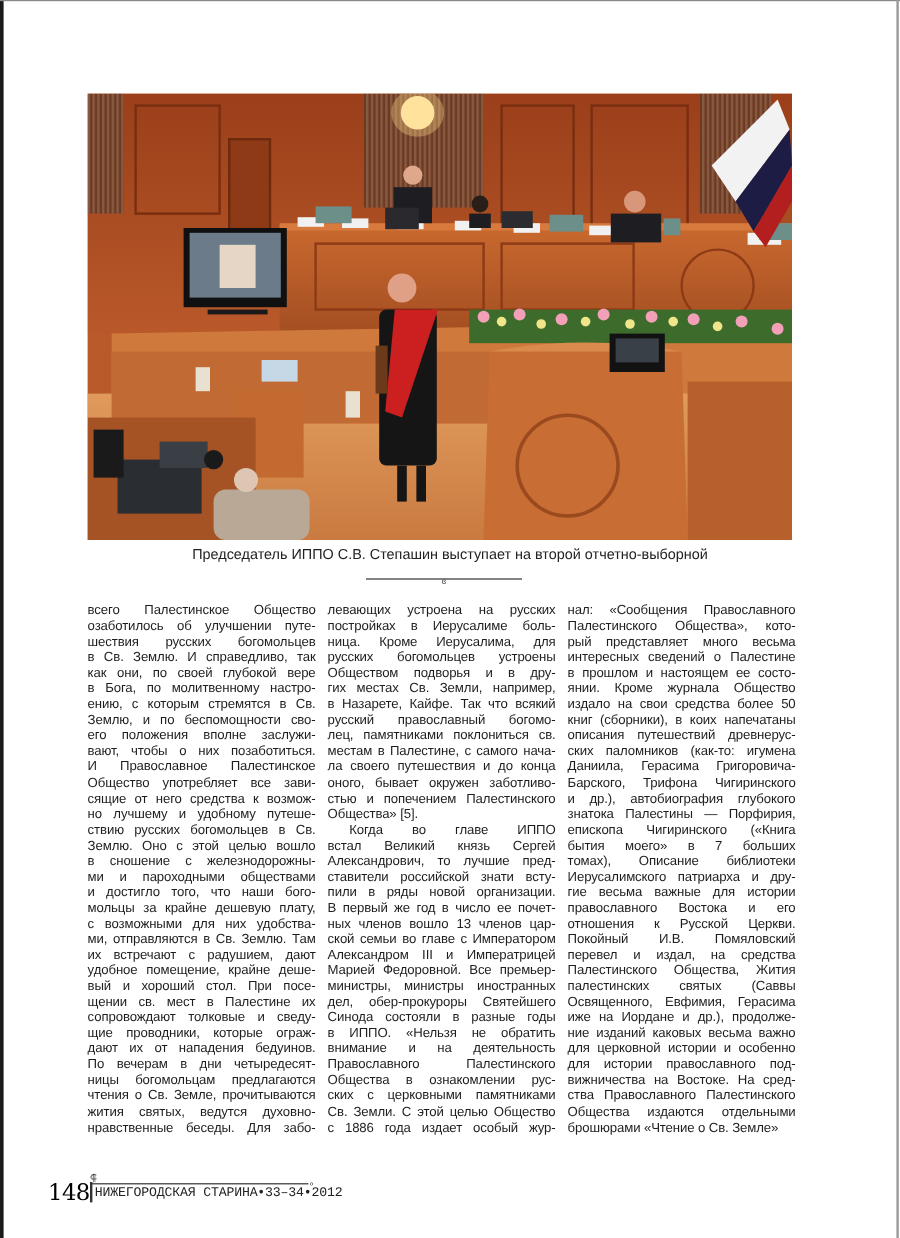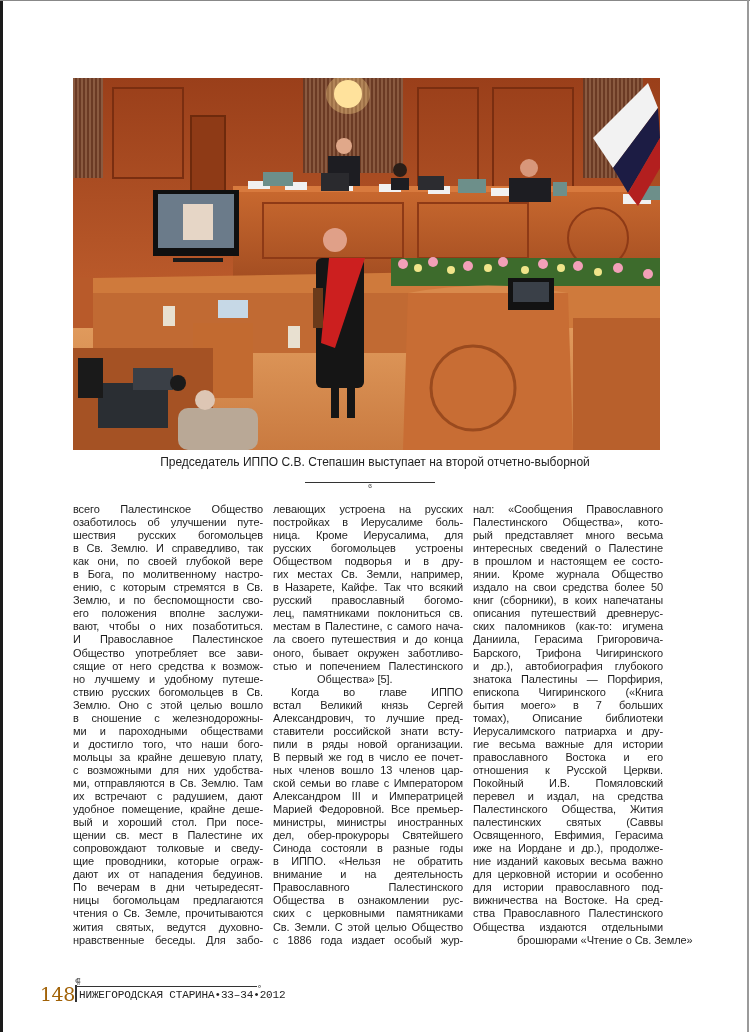--- a/index.html
+++ b/index.html
@@ -37,27 +37,27 @@
       font-family: Liberation Sans, sans-serif; font-size: 11px; line-height: 13.05px;
       color: #1e1e1e; letter-spacing: -0.1px;
     }
     .col-1 { left: 73px; }
     .col-2 { left: 273px; }
     .col-3 { left: 473px; }
     .col .line {
       display: block; white-space: nowrap; text-align: justify; text-align-last: justify;
       height: 13.05px; overflow: visible;
     }
-    .col .line.last { text-align-last: left; margin-left: 44px; }
+    .col .line.last { text-align-last: left; }
     .col .line.indent { padding-left: 18px; }
 
     
     .footer-page {
       position: absolute; left: 40px; top: 984px;
-      font-family: "DejaVu Serif", serif; font-size: 19px; line-height: 20px; color: #a16207;
+      font-family: "DejaVu Serif", serif; font-size: 19px; line-height: 20px; color: #000000;
       letter-spacing: -0.5px;
     }
     .footer-bar {
       position: absolute; left: 75px; top: 985px; width: 2px; height: 17px; background: #333;
     }
     .footer-rule {
       position: absolute; left: 76px; top: 986px; width: 181px; height: 1px; background: #333;
     }
     .footer-curl-left {
       position: absolute; left: 75px; top: 977px; font-size: 8px; line-height: 9px; color: #333;

